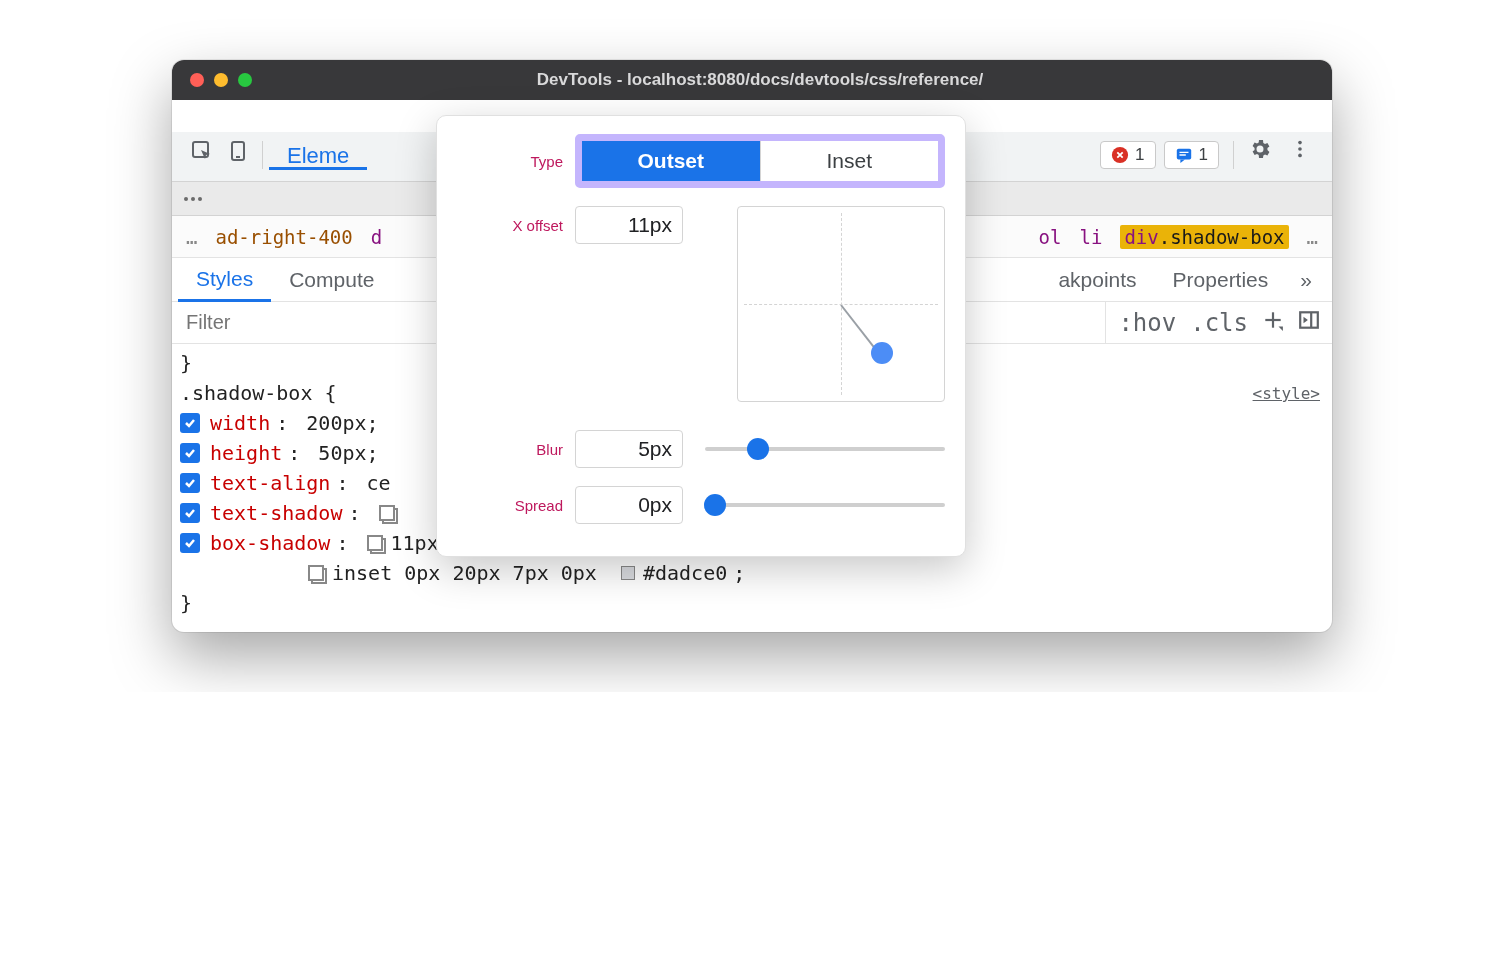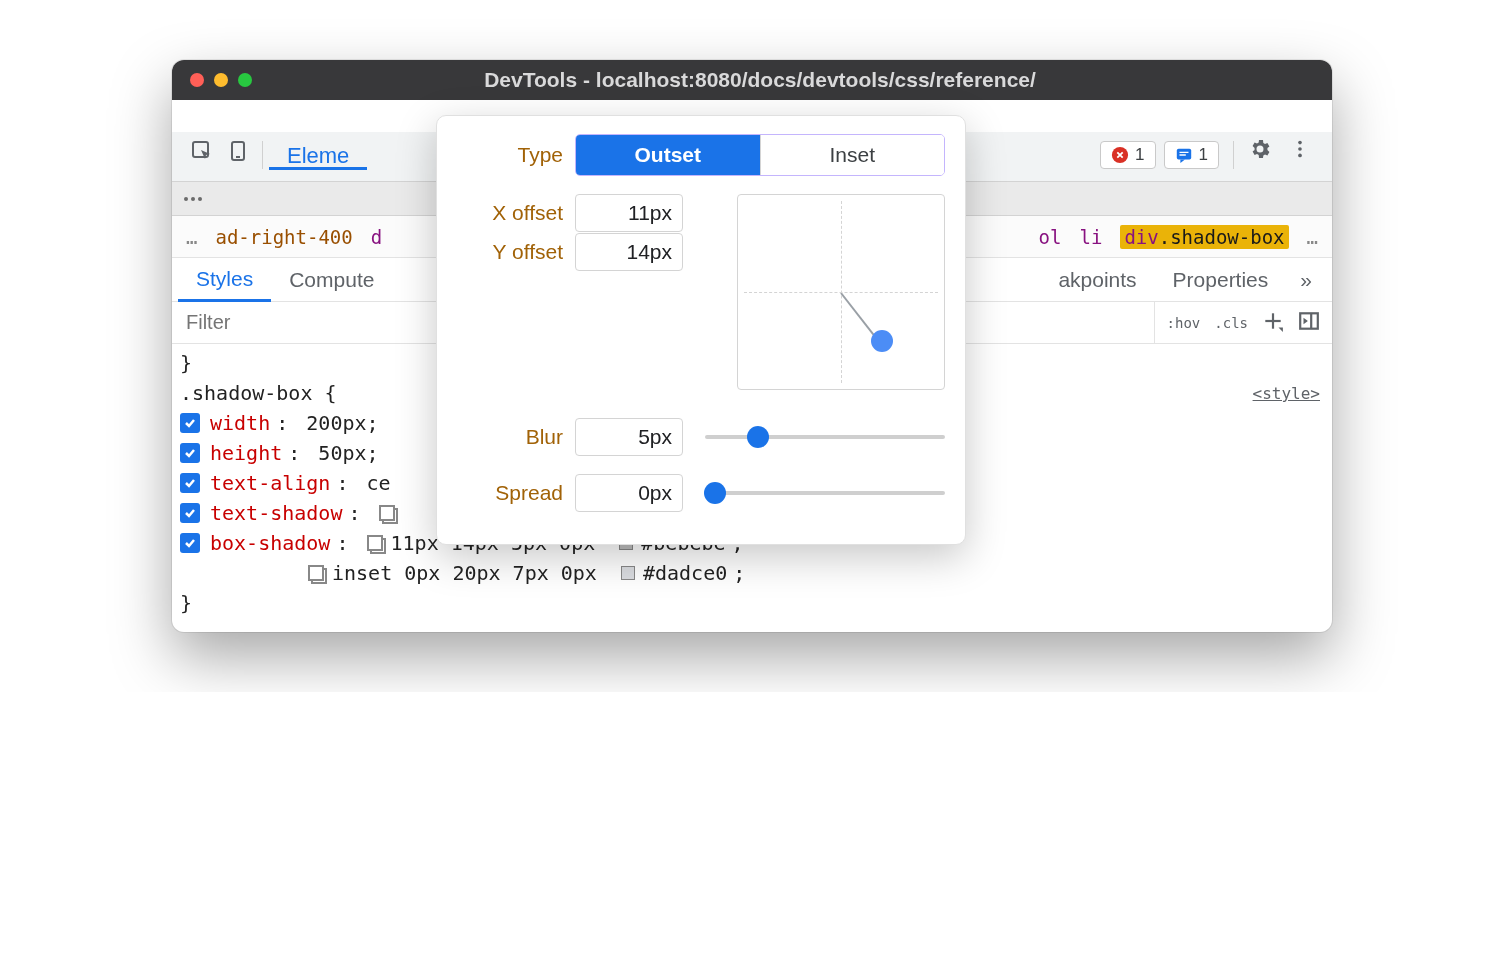--- a/index.html
+++ b/index.html
@@ -28,21 +28,21 @@
     padding: 0 18px;
     position: relative;
   }
   .traffic { display: flex; gap: 10px; }
   .traffic .dot { width: 14px; height: 14px; border-radius: 50%; }
   .dot.red { background: #ff5f57; }
   .dot.yellow { background: #febc2e; }
   .dot.green { background: #28c840; }
   .titlebar .title {
     position: absolute; left: 16px; right: 0; text-align: center;
-    color: #d9d9da; font-size: 21px; font-weight: 600;
+    color: #d9d9da; font-size: 17px; font-weight: 600;
     pointer-events: none;
   }
   
   .toolbar {
     height: 50px;
     background: #f1f3f4;
     border-bottom: 1px solid #d3d3d3;
     display: flex;
     align-items: flex-end;
     padding: 12px 12px;
@@ -102,21 +102,21 @@
   
   .filter-row {
     height: 42px; border-bottom: 1px solid #e3e3e3; display:flex; align-items:stretch;
   }
   .filter-row input {
     flex: 1; border: none; padding: 0 14px; font-size: 20px; font-family: inherit;
     color: #333; outline: none;
   }
   .filter-row .actions {
     display:flex; align-items:center; gap: 14px; padding: 0 12px;
-    font-family: ui-monospace, Menlo, monospace; font-size: 14px; color:#5f6368;
+    font-family: ui-monospace, Menlo, monospace; font-size: 24px; color:#5f6368;
     border-left: 1px solid #e3e3e3;
   }
 
   
   .code {
     font-family: ui-monospace, Menlo, monospace; font-size: 20px; color:#222;
     padding: 4px 8px 14px 8px; line-height: 1.5; position:relative;
   }
   .code .line { display:flex; align-items:center; gap:6px; }
   .code .prop { color: #c80000; }
@@ -148,23 +148,23 @@
   }
 
   
   .popover {
     position:absolute; top:55px; left:264px; width:530px;
     background:#fff; border:1px solid #e0e0e0; border-radius:10px;
     box-shadow: 0 12px 40px rgba(0,0,0,0.22);
     padding: 18px 20px 20px 20px;
   }
   .prow { display:flex; align-items:center; margin-bottom: 18px; }
-  .prow .label { width: 118px; text-align:right; font-size:21px; color:#a16207; padding-right:12px; }
+  .prow .label { width: 118px; text-align:right; font-size:15px; color:#be185d; padding-right:12px; }
   .seg {
-    display:flex; flex:1; border:1px solid #c4b5fd; border-radius:5px; overflow:hidden;
+    display:flex; flex:1; border:7px solid #c4b5fd; border-radius:5px; overflow:hidden;
   }
   .seg .opt {
     flex:1; text-align:center; padding:8px 0; font-size:21px; color:#3c4043; background:#fff;
   }
   .seg .opt.sel { background:#1a73e8; color:#fff; font-weight:600; }
   .seg .opt:first-child { border-right:1px solid #d4d4d4; }
   .numinput {
     width:108px; border:1px solid #d4d4d4; border-radius:4px; padding:6px 10px;
     text-align:right; font-size:21px; color:#202124; font-family:inherit;
   }
@@ -383,24 +383,20 @@
         <div class="opt">Inset</div>
       </div>
     </div>
 
     <div class="offset-block">
       <div style="flex:1">
         <div class="prow" style="margin-bottom:1px">
           <div class="label">X offset</div>
           <input class="numinput" value="11px" style="">
         </div>
-        <div class="prow">
-          <div class="label">Y offset</div>
-          <input class="numinput" value="14px" style="">
-        </div>
       </div>
       <div class="xy-right">
         <div class="xy-line"></div>
         <div class="xy-dot"></div>
       </div>
     </div>
 
     <div style="height:28px"></div>
 
     <div class="prow">

